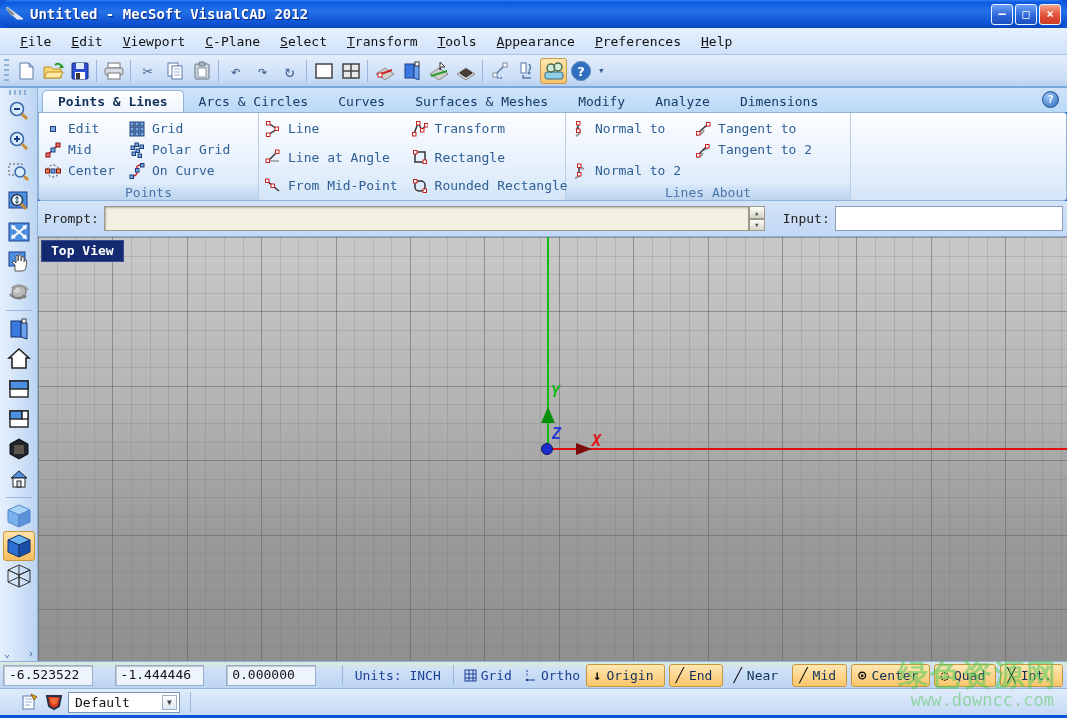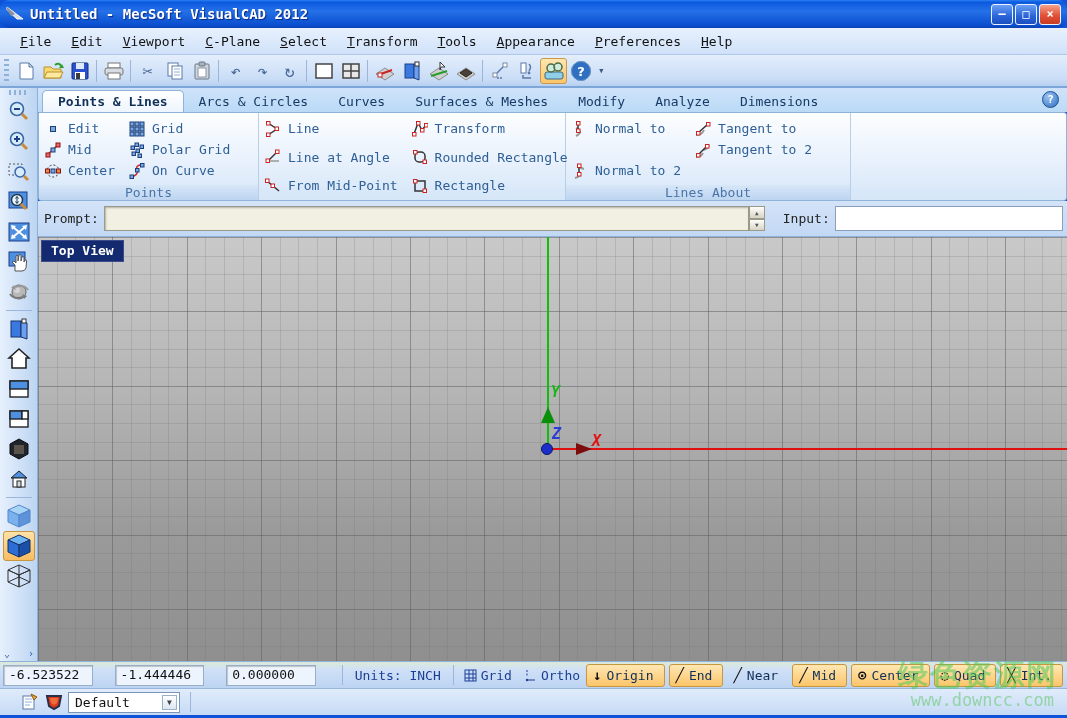--- a/index.html
+++ b/index.html
@@ -556,33 +556,33 @@
                   <path d="M2 13 L6 2 L10 9 L14 4" fill="none" stroke="#333" stroke-width="1.5"></path>
                   <rect x="0.5" y="11.5" width="3.5" height="3.5" fill="#fff" stroke="#cc2222"></rect>
                   <rect x="4.5" y="0.5" width="3.5" height="3.5" fill="#fff" stroke="#cc2222"></rect>
                   <rect x="8.5" y="7.5" width="3.5" height="3.5" fill="#fff" stroke="#cc2222"></rect>
                   <rect x="12.5" y="2.5" width="3.5" height="3.5" fill="#fff" stroke="#cc2222"></rect>
                   </svg>
                 <span>Transform</span>
               </div>
               <div class="ritem">
                 <svg width="16" height="16" viewBox="0 0 16 16">
+                  <rect x="3" y="3" width="10" height="10" fill="none" stroke="#333" stroke-width="1.5"></rect>
+                  <rect x="1.5" y="1.5" width="3.5" height="3.5" fill="#fff" stroke="#cc2222"></rect>
+                  <rect x="11" y="11" width="3.5" height="3.5" fill="#fff" stroke="#cc2222"></rect>
+                  </svg>
+                <span>Rectangle</span>
+              </div>
+              <div class="ritem">
+                <svg width="16" height="16" viewBox="0 0 16 16">
                   <rect x="3" y="3" width="10" height="10" rx="4" fill="none" stroke="#333" stroke-width="1.5"></rect>
                   <rect x="1.5" y="1.5" width="3.5" height="3.5" fill="#fff" stroke="#cc2222"></rect>
                   <rect x="11" y="11" width="3.5" height="3.5" fill="#fff" stroke="#cc2222"></rect>
                   </svg>
                 <span>Rounded Rectangle</span>
-              </div>
-              <div class="ritem">
-                <svg width="16" height="16" viewBox="0 0 16 16">
-                  <rect x="3" y="3" width="10" height="10" fill="none" stroke="#333" stroke-width="1.5"></rect>
-                  <rect x="1.5" y="1.5" width="3.5" height="3.5" fill="#fff" stroke="#cc2222"></rect>
-                  <rect x="11" y="11" width="3.5" height="3.5" fill="#fff" stroke="#cc2222"></rect>
-                  </svg>
-                <span>Rectangle</span>
               </div>
             </div>
           </div>
         </div>
 
         <div class="rgroup" style="width:285px">
           <div class="cols">
             <div class="rcol">
               <div class="ritem">
                 <svg width="16" height="16" viewBox="0 0 16 16">

